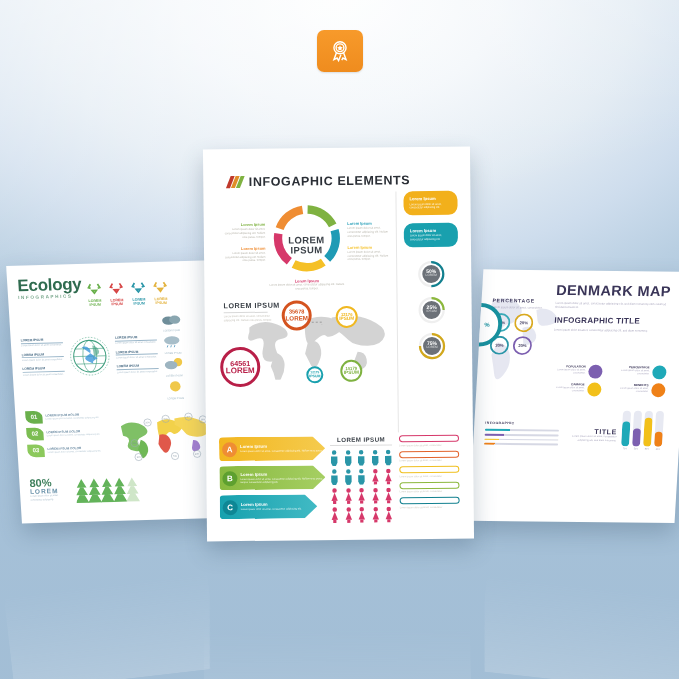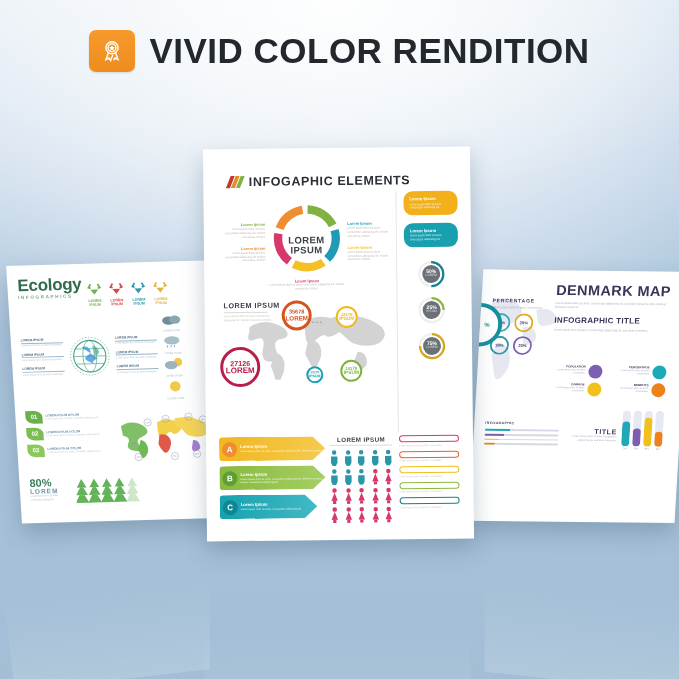--- a/index.html
+++ b/index.html
@@ -178,21 +178,20 @@
 <div class="header">
   <div class="badge">
     <svg width="26" height="26" viewBox="0 0 24 24" fill="none" stroke="#fff" stroke-width="1.3">
       <circle cx="12" cy="9" r="5.6"></circle>
       <circle cx="12" cy="9" r="3.6"></circle>
       <path d="M12 6.6l.8 1.7 1.8.25-1.3 1.3.3 1.85L12 10.8l-1.6.9.3-1.85-1.3-1.3 1.8-.25z" fill="#fff" stroke="none"></path>
       <path d="M8.7 13.6L6.4 20l2.9-1.5 1.4 2.4 2.1-5.4"></path>
       <path d="M15.3 13.6L17.6 20l-2.9-1.5-1.1 1.9"></path>
     </svg>
   </div>
-  <div class="hdr-title">VIVID COLOR RENDITION</div>
 </div>
 
 <div class="stage">
 
 <div class="poster" id="poster-left">
   <div class="l-pad">
     <div style="display:flex; align-items:flex-start; gap:4px;">
       <div>
         <div class="eco-title">Ecology</div>
         <div class="eco-sub">INFOGRAPHICS</div>
@@ -475,21 +474,21 @@
           </svg>
           <div class="pin" style="left:64px; top:4px; width:30px; height:30px; border:3.2px solid #d4531f; color:#d4531f;">
             <b style="font-size:5.6px">35678</b>
             <span style="font-size:6.2px;font-weight:bold">LOREM</span>
           </div>
           <div class="pin" style="left:118px; top:10px; width:22px; height:22px; border:2.6px solid #f0b821; color:#f0b821;">
             <b style="font-size:4.2px">12176</b>
             <span style="font-size:4.8px;font-weight:bold">IPSUM</span>
           </div>
           <div class="pin" style="left:2px; top:50px; width:40px; height:40px; border:3.4px solid #b81f48; color:#b81f48;">
-            <b style="font-size:7.2px">27126</b>
+            <b style="font-size:7.2px">64561</b>
             <span style="font-size:8px;font-weight:bold">LOREM</span>
           </div>
           <div class="pin" style="left:88px; top:70px; width:17px; height:17px; border:2.2px solid #19a0ae; color:#19a0ae;">
             <b style="font-size:3.2px">12175</b>
             <span style="font-size:3.6px;font-weight:bold">IPSUM</span>
           </div>
           <div class="pin" style="left:122px; top:64px; width:22px; height:22px; border:2.6px solid #7fb241; color:#7fb241;">
             <b style="font-size:4.2px">10179</b>
             <span style="font-size:4.8px;font-weight:bold">IPSUM</span>
           </div>

